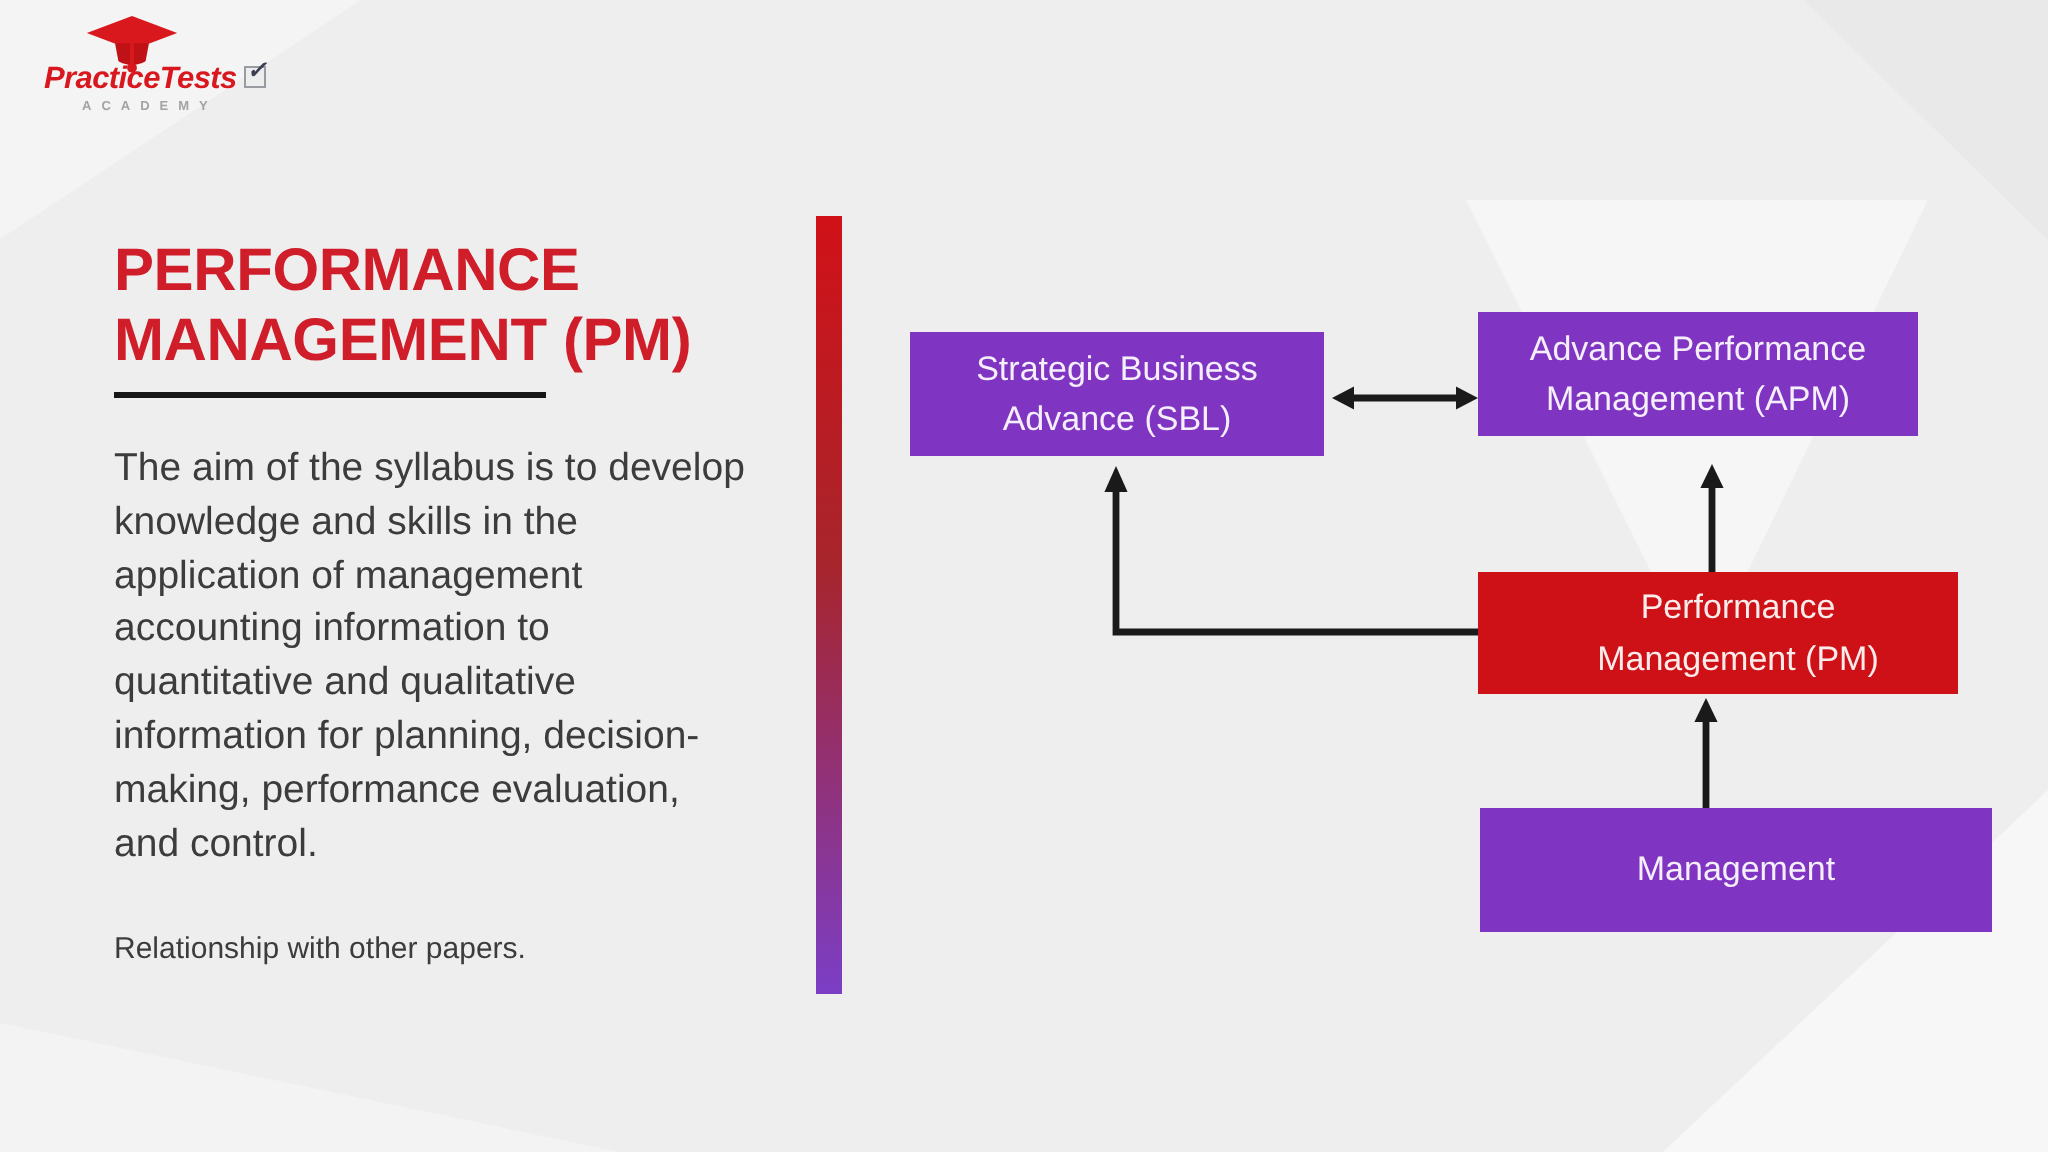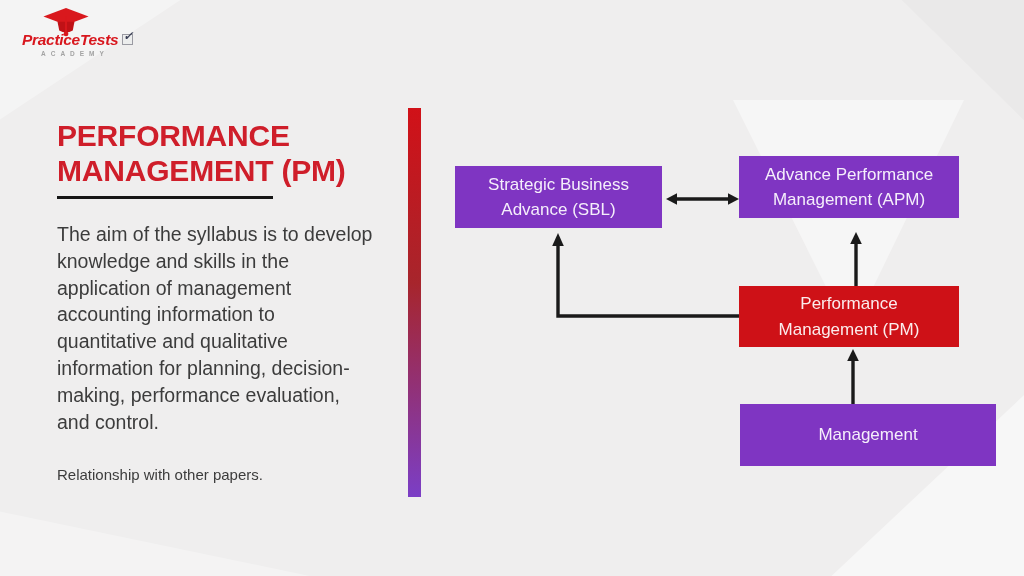--- a/index.html
+++ b/index.html
@@ -80,21 +80,21 @@
     position:absolute;display:flex;flex-direction:column;
     align-items:center;justify-content:center;
     font-size:17px;line-height:25.5px;text-align:center;
     color:#f5eefb;
   }
   .dbox span{display:block;}
   .box-purple{background:#7f35c2;}
   .box-red{background:#ce1117;color:#fbecec;}
   .box-sbl{left:455px;top:166px;width:207px;height:62px;}
   .box-apm{left:739px;top:156px;width:220px;height:62px;}
-  .box-pm {left:739px;top:286px;width:220px;height:61px;}
+  .box-pm {left:739px;top:286px;width:220px;height:61px;padding-left:20px;}
   .box-ma {left:740px;top:404px;width:256px;height:62px;}
 
   .connectors{position:absolute;left:0;top:0;pointer-events:none;}
 </style>
 </head>
 <body>
 
 <div class="slide">
 
   <div class="bg-shape bg-tri-1"></div>

